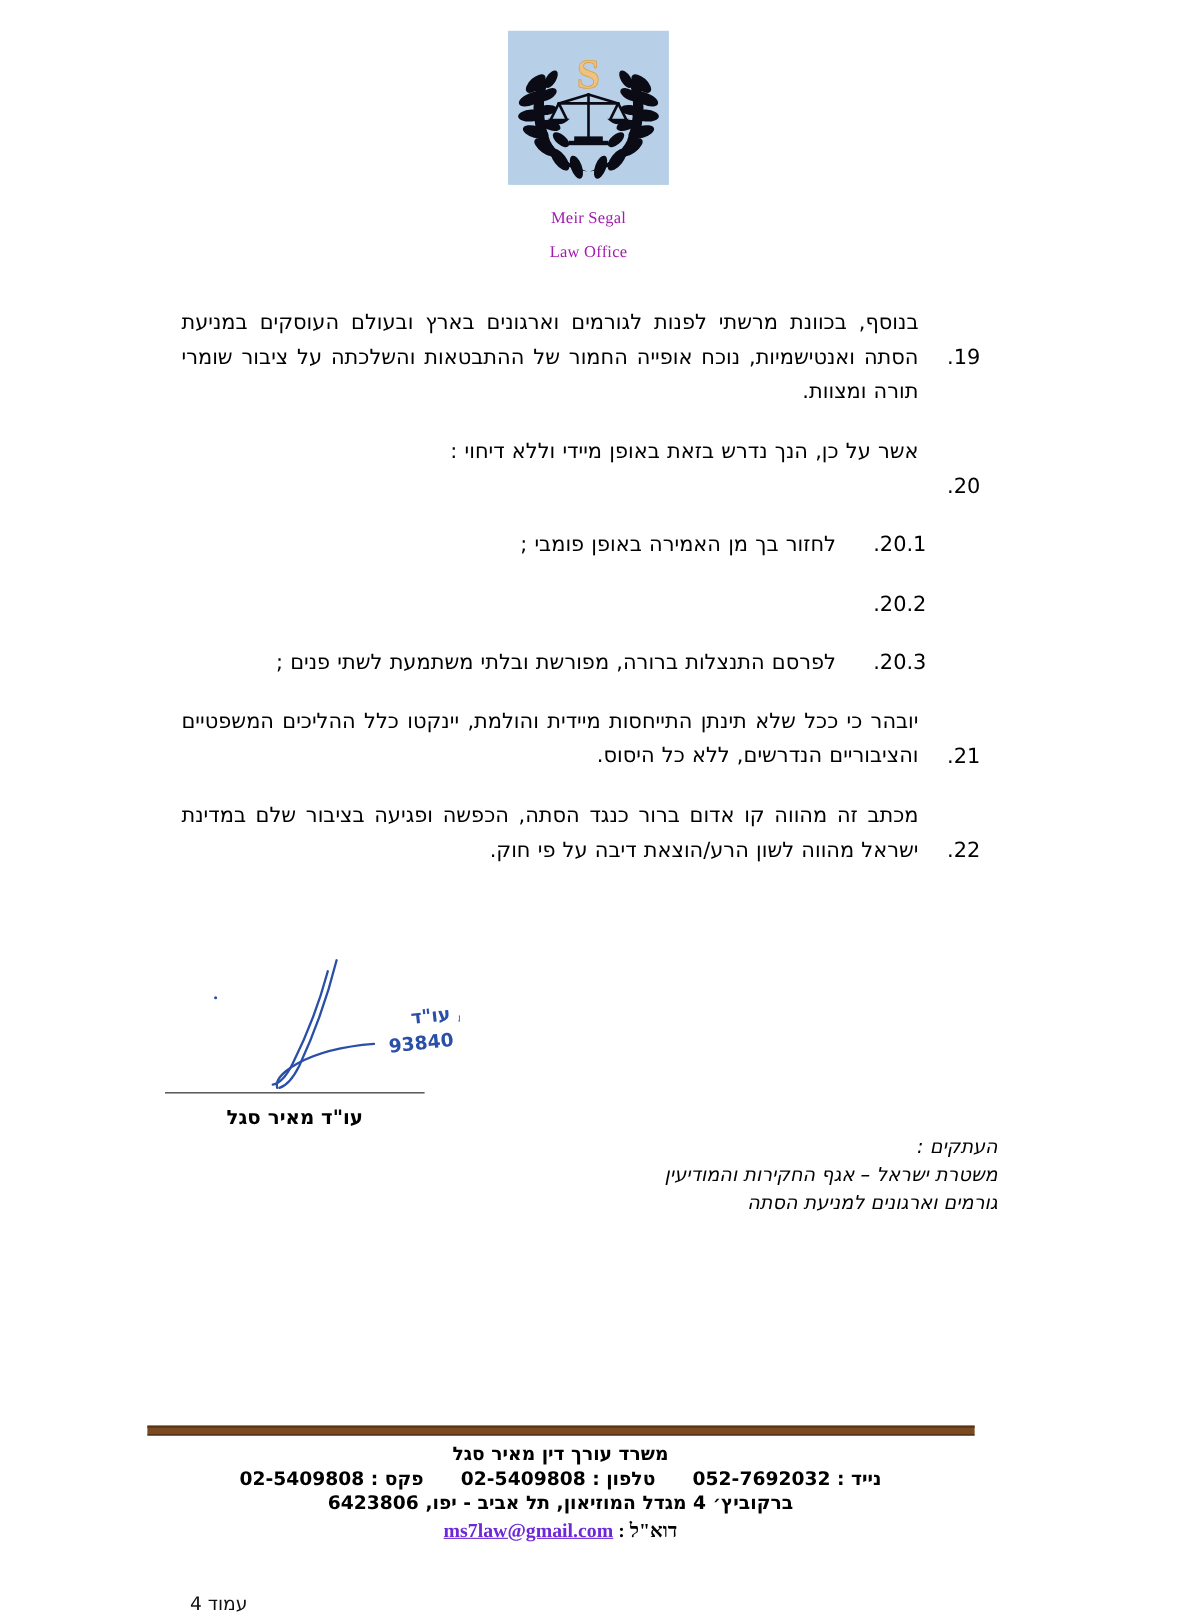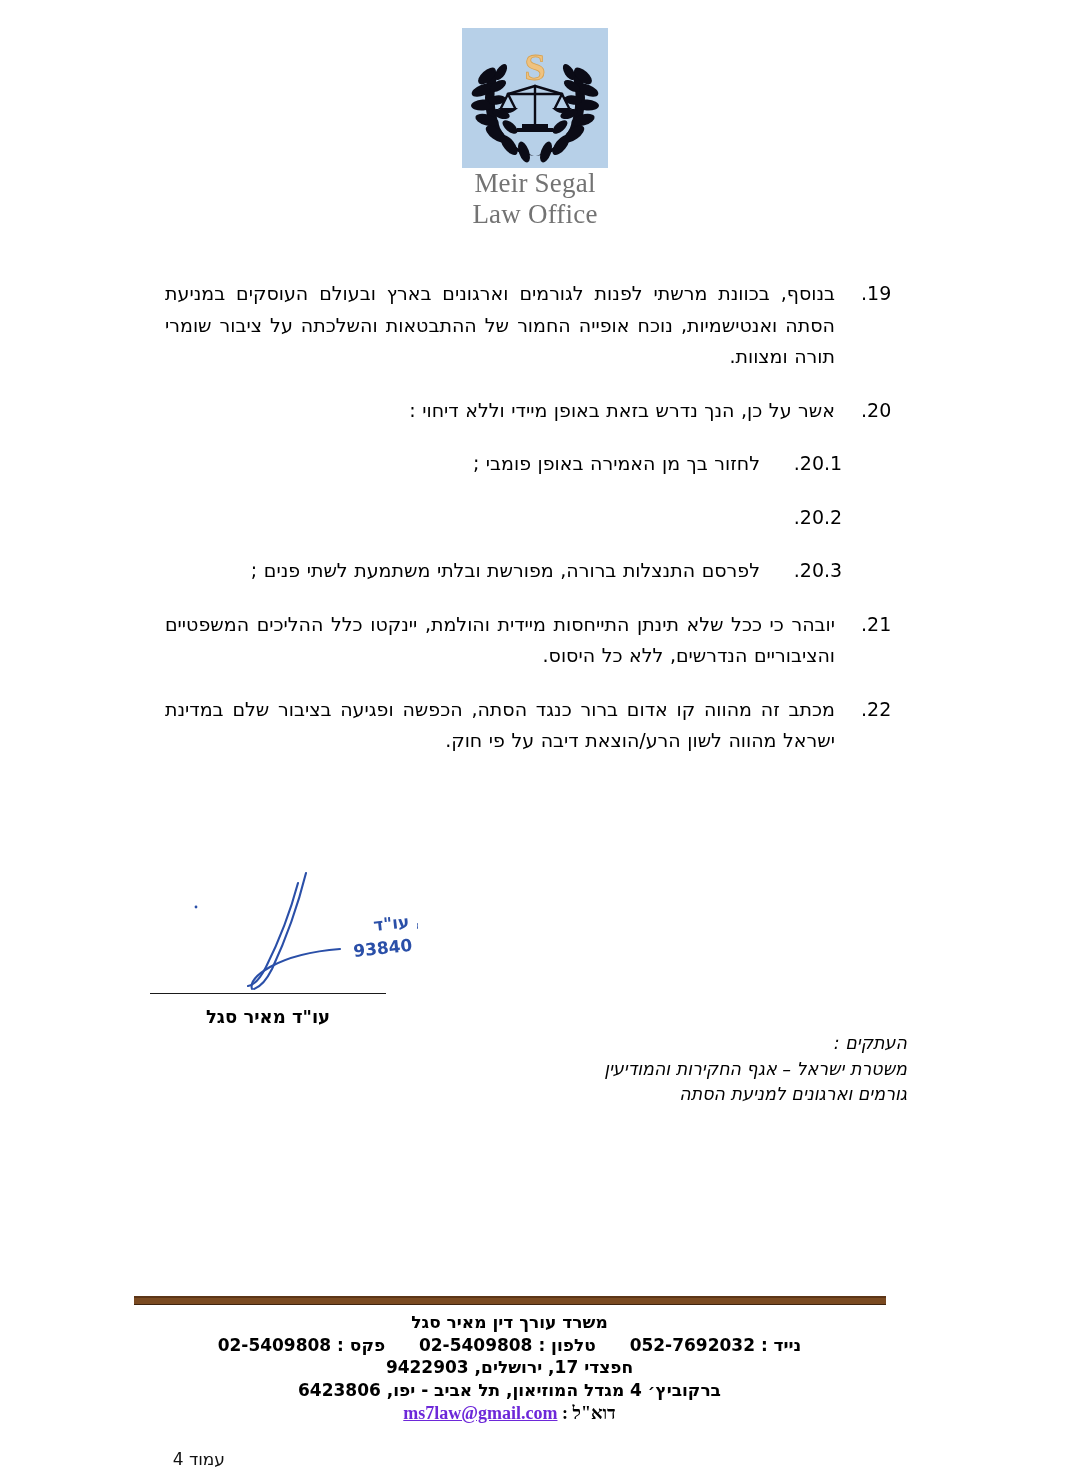--- a/index.html
+++ b/index.html
@@ -32,24 +32,25 @@
   }
   .logo-box {
     width: 146px;
     height: 140px;
     margin: 28px auto 0 auto;
     background: #b7d0e8;
     position: relative;
   }
   .logo-svg { display: block; width: 146px; height: 140px; }
   .firm-name-en {
+    margin-top: 16px;
     font-family: "Liberation Serif", "DejaVu Serif", serif;
-    font-size: 27px;
+    font-size: 15px;
     line-height: 31px;
-    color: #737373;
+    color: #a21caf;
     letter-spacing: .2px;
   }
 
   
   .content {
     position: absolute;
     top: 278px;
     right: 163px;
     width: 742px;
     direction: rtl;
@@ -66,20 +67,21 @@
     line-height: 31.5px;
     font-weight: 400;
     text-align: left;
     direction: ltr;
     unicode-bidi: isolate;
     white-space: nowrap;
   }
   .clause.level1 > .clause-num {
     width: 46px;
     margin-left: 26px;
+    margin-top: 32px;
   }
   .clause.level2 {
     margin-bottom: 22px;
   }
   .clause.level2 > .clause-num {
     width: 64px;
     margin-right: 57px;
     margin-left: 26px;
     text-align: center;
   }
@@ -352,21 +354,20 @@
       <div class="ln">
         <span>נייד :</span>
         <span class="ltr-num">052-7692032</span>
         <span class="gap"></span>
         <span>טלפון :</span>
         <span class="ltr-num">02-5409808</span>
         <span class="gap"></span>
         <span>פקס :</span>
         <span class="ltr-num">02-5409808</span>
       </div>
-      <div class="ln">חפצדי 17, ירושלים, 9422903</div>
       <div class="ln">ברקוביץ׳ 4 מגדל המוזיאון, תל אביב - יפו, 6423806</div>
       <div class="ln mail-line">
         <span>דוא"ל :</span>
         <span class="mail-link">ms7law@gmail.com</span>
       </div>
     </div>
   </div>
 
   <div class="page-number">עמוד 4</div>
 

